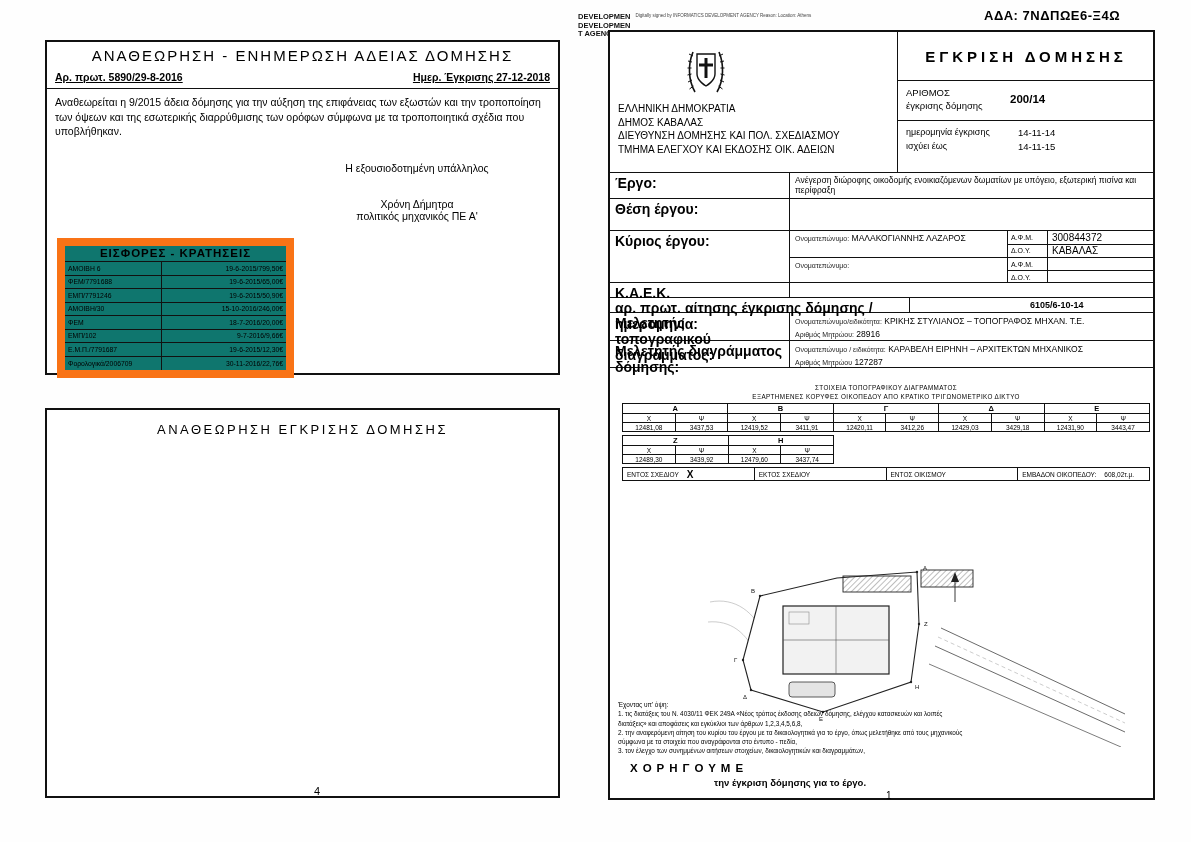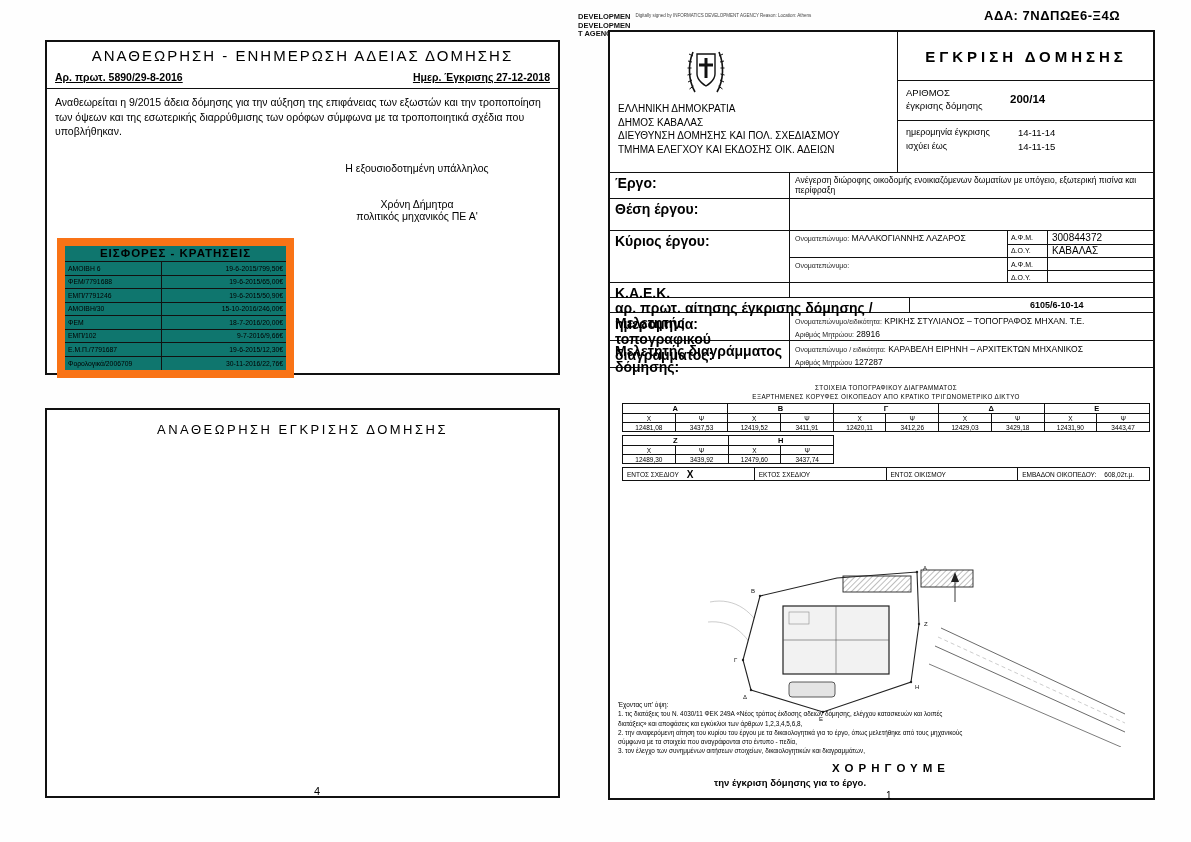--- a/index.html
+++ b/index.html
@@ -81,21 +81,21 @@
   .ctable.zt { width:212px; margin-top:3px; }
   .ctable.zt td { width:25%; }
   .grp td { font-size:7.5px; font-weight:bold; height:10px; }
   .zone-row { display:flex; border:1px solid #111; margin-top:3px; height:14px; }
   .zone-cell { flex:1; border-right:1px solid #111; font-size:6.5px; display:flex; align-items:center; padding-left:4px; gap:8px; }
   .zone-cell:last-child { border-right:none; }
   .zone-mark { font-size:10px; font-weight:bold; }
 
   .siteplan { position:absolute; left:95px; top:530px; }
   .notes { position:absolute; left:8px; top:668px; width:352px; font-size:6.4px; line-height:1.45; }
-  .grant1 { position:absolute; left:20px; top:730px; width:320px; text-align:right; font-size:11.5px; font-weight:bold; letter-spacing:5px; }
+  .grant1 { position:absolute; left:20px; top:730px; width:320px; text-align:left; font-size:11.5px; font-weight:bold; letter-spacing:5px; }
   .grant2 { position:absolute; left:20px; top:745px; width:320px; text-align:center; font-size:9.5px; font-weight:bold; }
   .sig-r { position:absolute; left:380px; top:726px; width:160px; text-align:center; font-size:7.5px; line-height:1.4; }
 </style>
 </head>
 <body>
 
 <div class="canvas">
 
   <div class="ada">ΑΔΑ: 7ΝΔΠΩΕ6-Ξ4Ω</div>
   <div class="stamp">

